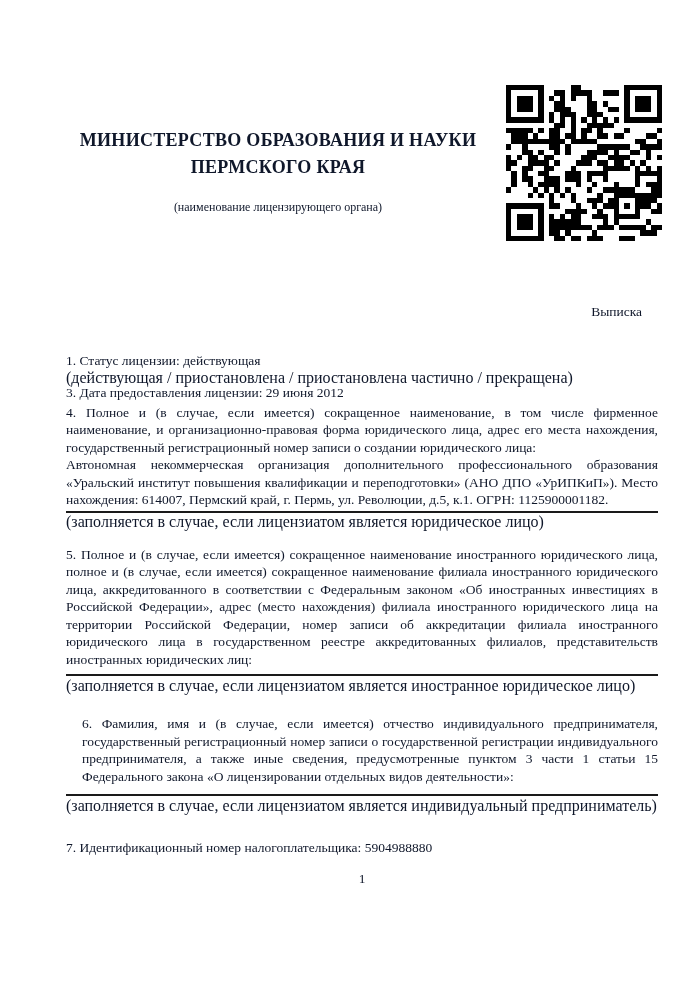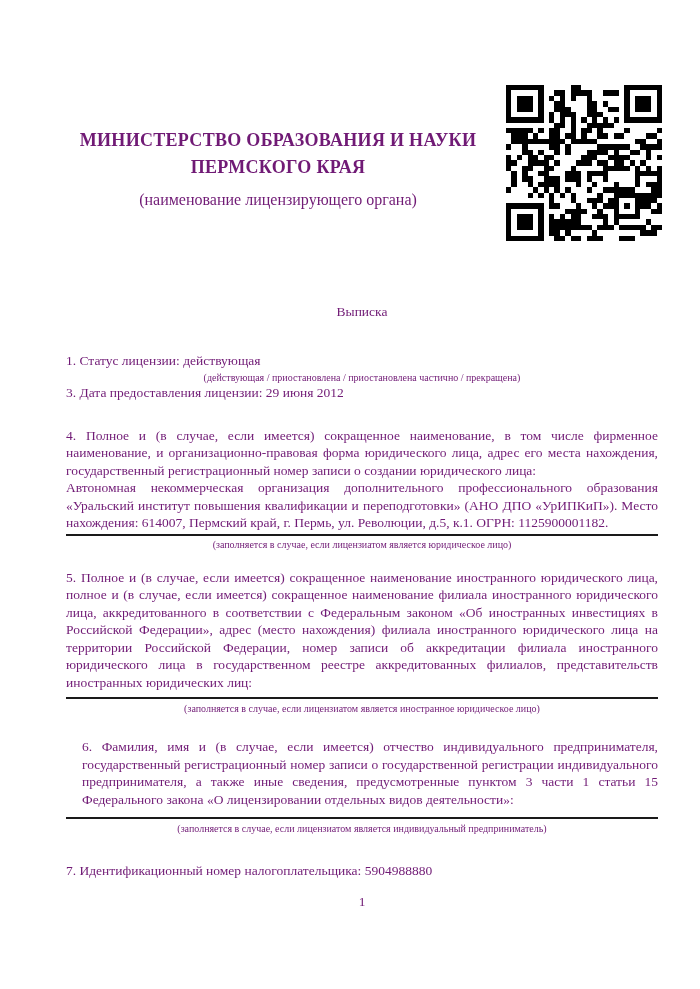--- a/index.html
+++ b/index.html
@@ -1,44 +1,44 @@
 <!DOCTYPE html>
 <html><head>
 <meta charset="utf-8">
 <style>
   html,body { margin:0; padding:0; background:#fff; }
   .page {
-    width:700px; height:989px; background:#fff; color:#701a75;
+    width:700px; height:989px; background:#fff; color:#0f172a;
     font-family:"Liberation Serif", serif;
     font-size:13.5px; line-height:17.5px;
     overflow:hidden; position:relative;
     -webkit-font-smoothing:antialiased;
   }
   .header-row { display:flex; align-items:flex-start; padding:85px 38px 0 66px; }
   .header-text { flex:1; text-align:center; padding-top:42px; margin-right:16px; }
   .ministry { font-weight:bold; font-size:18px; line-height:27px; letter-spacing:.3px; margin:0; }
-  .header-caption { font-size:16px; line-height:13px; margin-top:12px; }
+  .header-caption { font-size:12px; line-height:13px; margin-top:20px; }
   .qr-wrap { width:156px; height:156px; flex:0 0 auto; }
   .qr-wrap svg { display:block; }
 
   .content { padding:0 42px 0 66px; }
   .title { margin-top:62px; text-align:center; }
-  .title p { margin:16px; }
+  .title p { margin:16px;text-align:right; }
 
   p.item { margin:0; }
   .just { text-align:justify; }
   #item1 { margin-top:31px; }
   #item2 { margin-top:17px; }
   #item3 { }
-  #item4 { margin-top:25px; }
+  #item4 { margin-top:2px; }
   #item5 { margin-top:18px; }
   #item6 { margin-top:23px;margin-left:16px; }
   #item7 { margin-top:27px; }
 
-  .small-caption { font-size:10px; line-height:13px; text-align:center; margin:2px 0 0 0; }
+  .small-caption { font-size:16px; line-height:13px; margin:2px 0 0 0; }
   .rule { border:none; border-top:2px solid #1a1a1a; margin:2px 0 0 0; }
   #rule5 { margin-top:6px; }
   #rule6 { margin-top:9px; }
   #caption5, #caption6 { margin-top:3px; }
 
   .page-number { text-align:center; margin-top:13px; }
 </style>
 </head>
 <body>
 

